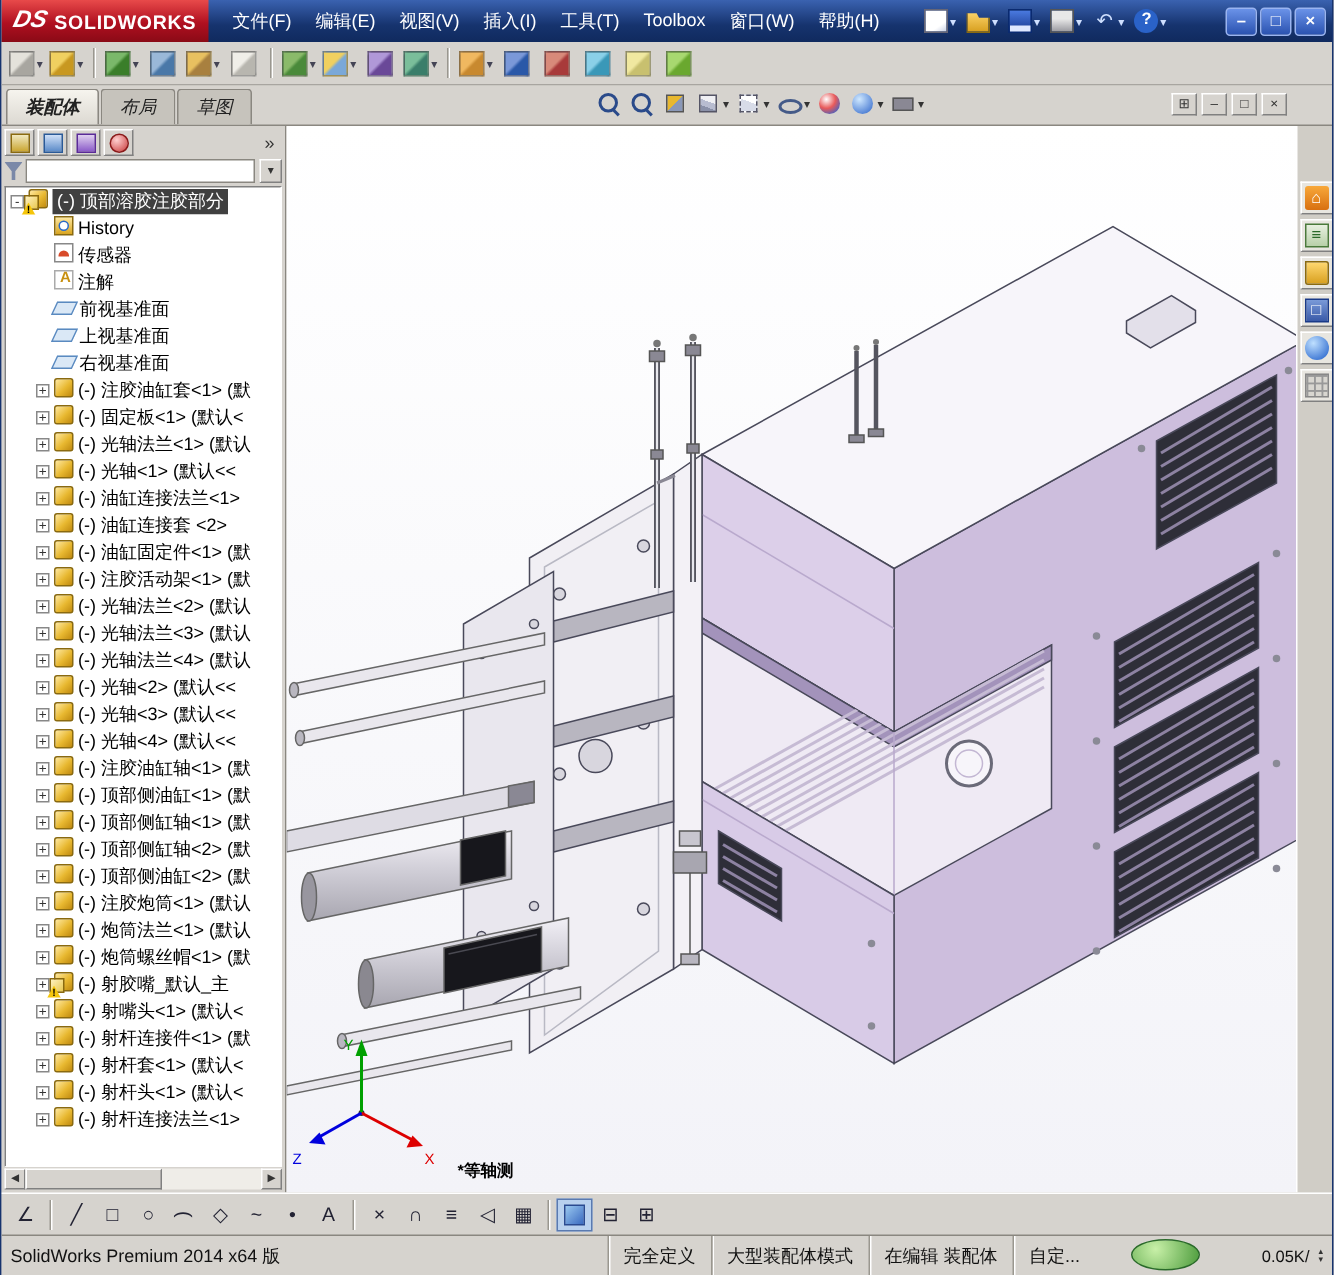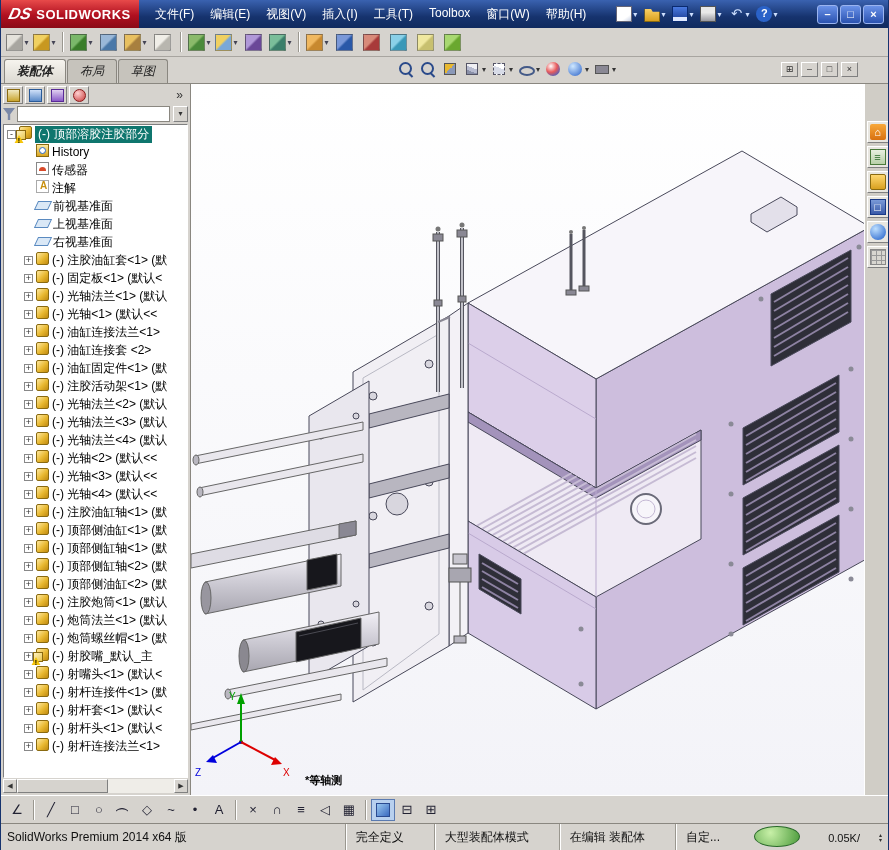--- a/index.html
+++ b/index.html
@@ -93,21 +93,21 @@
   .tico-sensors{background:#fff;border:1px solid #888;}
   .tico-sensors::after{content:"";position:absolute;left:2px;top:4px;width:7px;height:4px;border-radius:4px 4px 0 0;background:#d84a2a;}
   .tico-annotations{background:#fff;border:1px solid #aaa;}
   .tico-annotations::after{content:"A";position:absolute;left:3px;top:-1px;color:#c89010;font-weight:bold;font-size:10px;}
   .tico-plane{width:14px;height:9px;margin-top:2px;background:rgba(150,190,230,.35);border:1px solid #5a8ac0;transform:skewX(-25deg);}
   .tico-origin::before{content:"";position:absolute;left:6px;top:0;width:2px;height:12px;background:#2a6ac8;}
   .tico-origin::after{content:"";position:absolute;left:0;top:6px;width:12px;height:2px;background:#2a6ac8;}
   .warn{position:absolute;left:-5px;bottom:-2px;width:10px;height:9px;background:#f5c50a;
         clip-path:polygon(50% 0,100% 100%,0 100%);font-size:7px;font-weight:bold;color:#000;text-align:center;line-height:11px;}
   .tlabel{font-size:12px;color:#000;}
-  .rootlabel{font-size:12px;color:#fff;background:#0f766e;padding:0 3px;}
+  .rootlabel{font-size:12px;color:#fff;background:#404040;padding:0 3px;}
   .hscroll{height:14px;margin:1px 2px 2px;display:flex;align-items:stretch;}
   .hsbtn{width:14px;background:#d6d3ce;border:1px solid;border-color:#fff #808080 #808080 #fff;
          font-size:7px;line-height:12px;text-align:center;color:#333;flex:none;}
   .hstrack{flex:1;background:#efede8;position:relative;}
   .hsthumb{position:absolute;left:0;top:0;width:58%;height:100%;background:#d6d3ce;border:1px solid;border-color:#fff #808080 #808080 #fff;}
 
   
   .viewport{flex:1;position:relative;background:linear-gradient(#ffffff,#f3f3f8);overflow:hidden;}
   .viewport svg{position:absolute;inset:0;width:100%;height:100%;}
   .viewlabel{position:absolute;left:114px;bottom:7px;font-size:11px;font-weight:bold;color:#000;}
@@ -133,24 +133,24 @@
   .skitem.active{background:#b8d0ee;border-color:#5a7ab0;}
   .sk-shaded{width:14px;height:14px;background:linear-gradient(135deg,#9ac8f0,#3a6ac0);border:1px solid #2a4a90;}
   .rot90{display:inline-block;transform:rotate(90deg);}
   .sksep{width:2px;height:20px;border-left:1px solid #9a978f;border-right:1px solid #fff;margin:0 4px;flex:none;}
 
   
   .statusbar{position:absolute;left:0;bottom:0;width:889px;height:27px;background:#d6d3ce;border-top:1px solid #8a8780;
              display:flex;align-items:center;font-size:12px;color:#111;}
   .st-left{padding-left:6px;white-space:nowrap;}
   .st-segs{margin-left:auto;display:flex;align-items:center;height:100%;margin-right:160px;}
-  .st-seg{padding:0 10px;border-left:1px solid #9a978f;box-shadow:1px 0 0 #fff inset;white-space:nowrap;height:100%;display:flex;align-items:center;margin-left:20px;}
+  .st-seg{padding:0 10px;border-left:1px solid #9a978f;box-shadow:1px 0 0 #fff inset;white-space:nowrap;height:100%;display:flex;align-items:center;}
   .balloon{position:absolute;right:90px;bottom:3px;width:46px;height:21px;border-radius:50%;
            background:radial-gradient(circle at 35% 30%,#c8f0a8,#4a9a3a);border:1px solid #2a6a2a;}
-  .netspeed{position:absolute;right:8px;bottom:6px;display:flex;align-items:center;gap:19px;font-size:11px;color:#111;}
+  .netspeed{position:absolute;right:8px;bottom:6px;display:flex;align-items:center;gap:6px;font-size:11px;color:#111;}
   .uda{display:flex;flex-direction:column;font-size:6px;line-height:5px;color:#333;}
 </style>
 </head>
 <body>
 
 <div class="titlebar">
   <div class="logo">
     <span class="logo-ds">DS</span>
     <span class="logo-text">SOLIDWORKS</span>
   </div>

